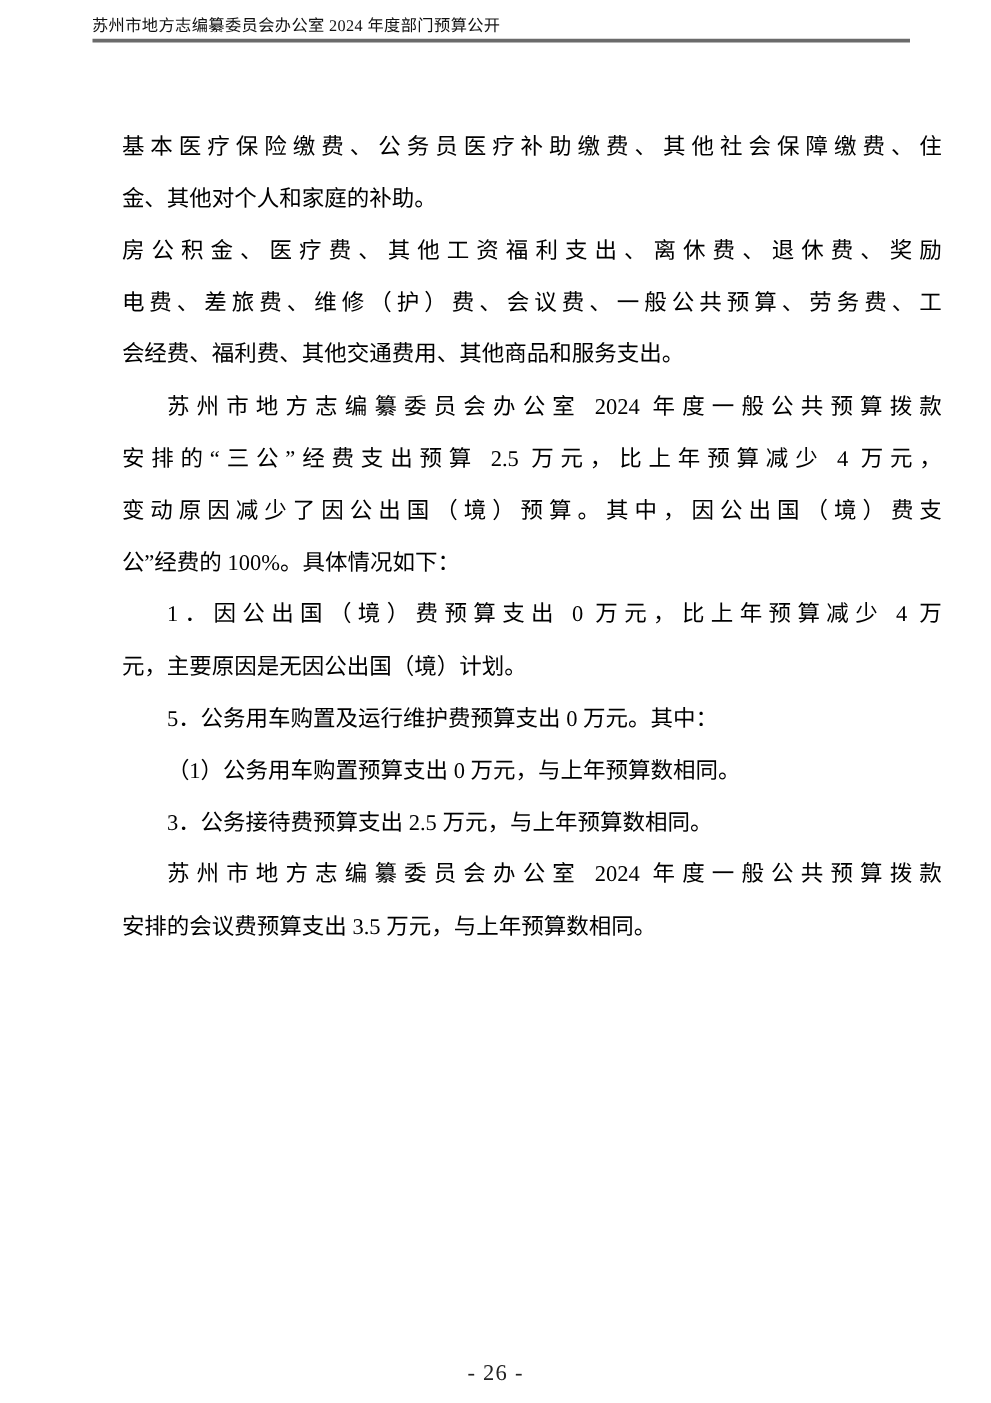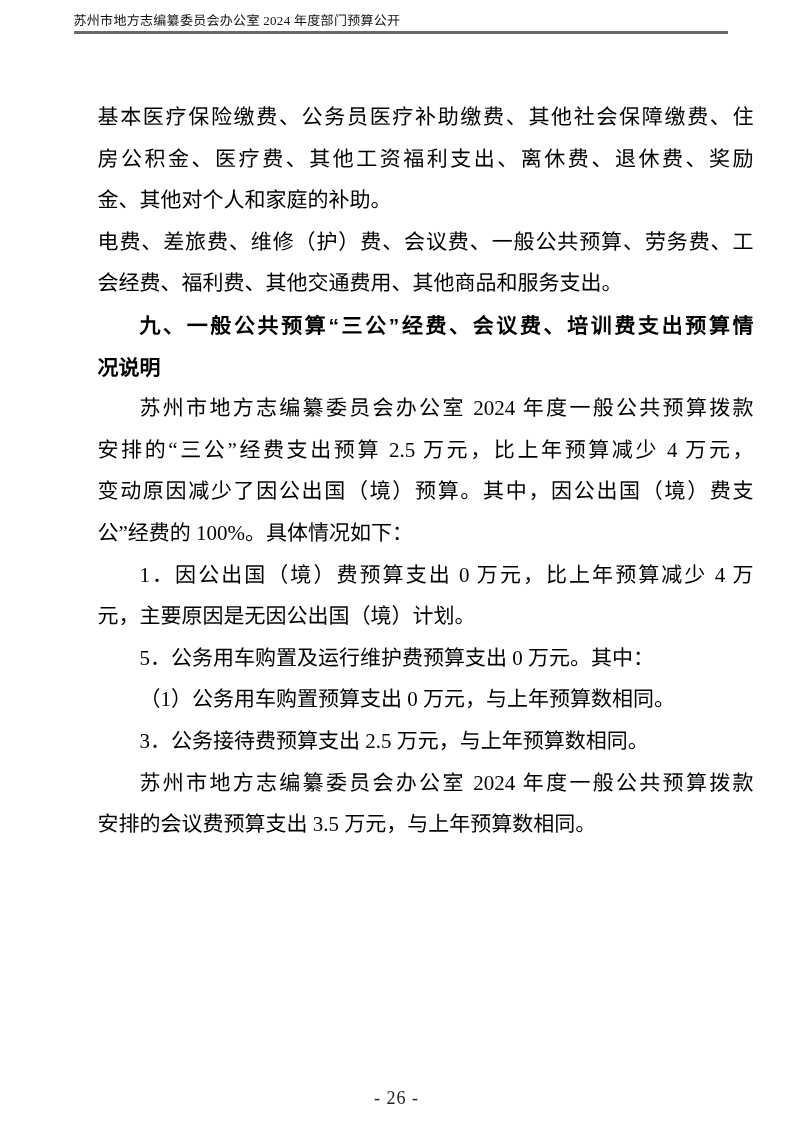--- a/index.html
+++ b/index.html
@@ -40,21 +40,21 @@
   
   .doc-body {
     position: absolute;
     left: 78px;
     top: 97px;
     width: 656px;
   }
   .paragraph { margin: 0; padding: 0; }
   .line {
     font-family: "Liberation Serif", serif;
-    font-size: 21px;
+    font-size: 18px;
     line-height: 41.6px;
     color: #000000;
     text-align: justify;
     text-align-last: justify;
     text-justify: inter-character;
   }
   .line.last {
     text-align-last: left;
   }
   .line.indent {
@@ -85,30 +85,26 @@
 <div class="page">
 
   <div class="page-header">
     <div class="header-title">苏州市地方志编纂委员会办公室 2024 年度部门预算公开</div>
     <div class="header-rule"></div>
   </div>
 
   <div class="doc-body">
       <div class="paragraph body">
         <div class="line">基本医疗保险缴费、公务员医疗补助缴费、其他社会保障缴费、住</div>
+        <div class="line last">金、其他对个人和家庭的补助。</div>
         <div class="line">房公积金、医疗费、其他工资福利支出、离休费、退休费、奖励</div>
-        <div class="line last">金、其他对个人和家庭的补助。</div>
       </div>
       <div class="paragraph body">
         <div class="line">电费、差旅费、维修（护）费、会议费、一般公共预算、劳务费、工</div>
         <div class="line last">会经费、福利费、其他交通费用、其他商品和服务支出。</div>
-      </div>
-      <div class="paragraph heading">
-        <div class="line indent">九、一般公共预算“三公”经费、会议费、培训费支出预算情</div>
-        <div class="line last">况说明</div>
       </div>
       <div class="paragraph body">
         <div class="line indent">苏州市地方志编纂委员会办公室 2024 年度一般公共预算拨款</div>
         <div class="line">安排的“三公”经费支出预算 2.5 万元，比上年预算减少 4 万元，</div>
         <div class="line">变动原因减少了因公出国（境）预算。其中，因公出国（境）费支</div>
         <div class="line last">公”经费的 100%。具体情况如下：</div>
       </div>
       <div class="paragraph body">
         <div class="line indent">1．因公出国（境）费预算支出 0 万元，比上年预算减少 4 万</div>
         <div class="line last">元，主要原因是无因公出国（境）计划。</div>

